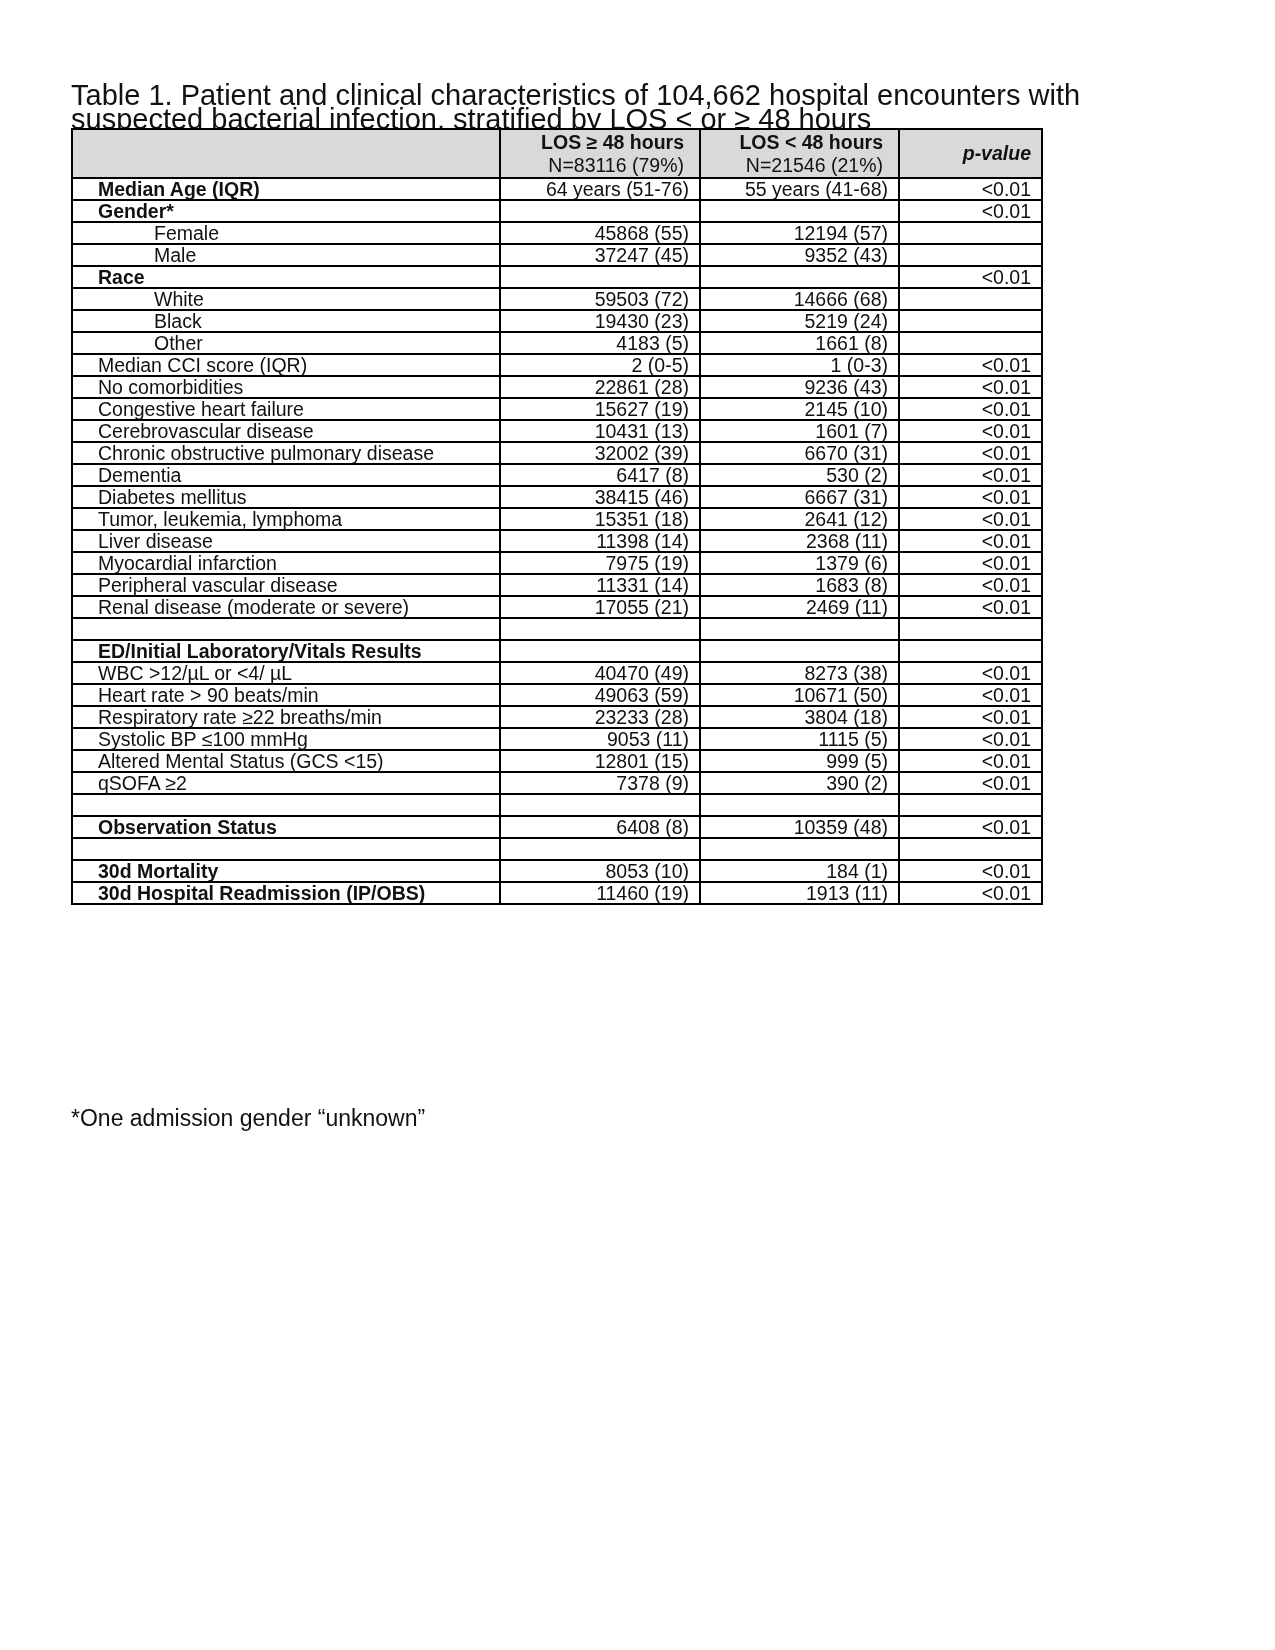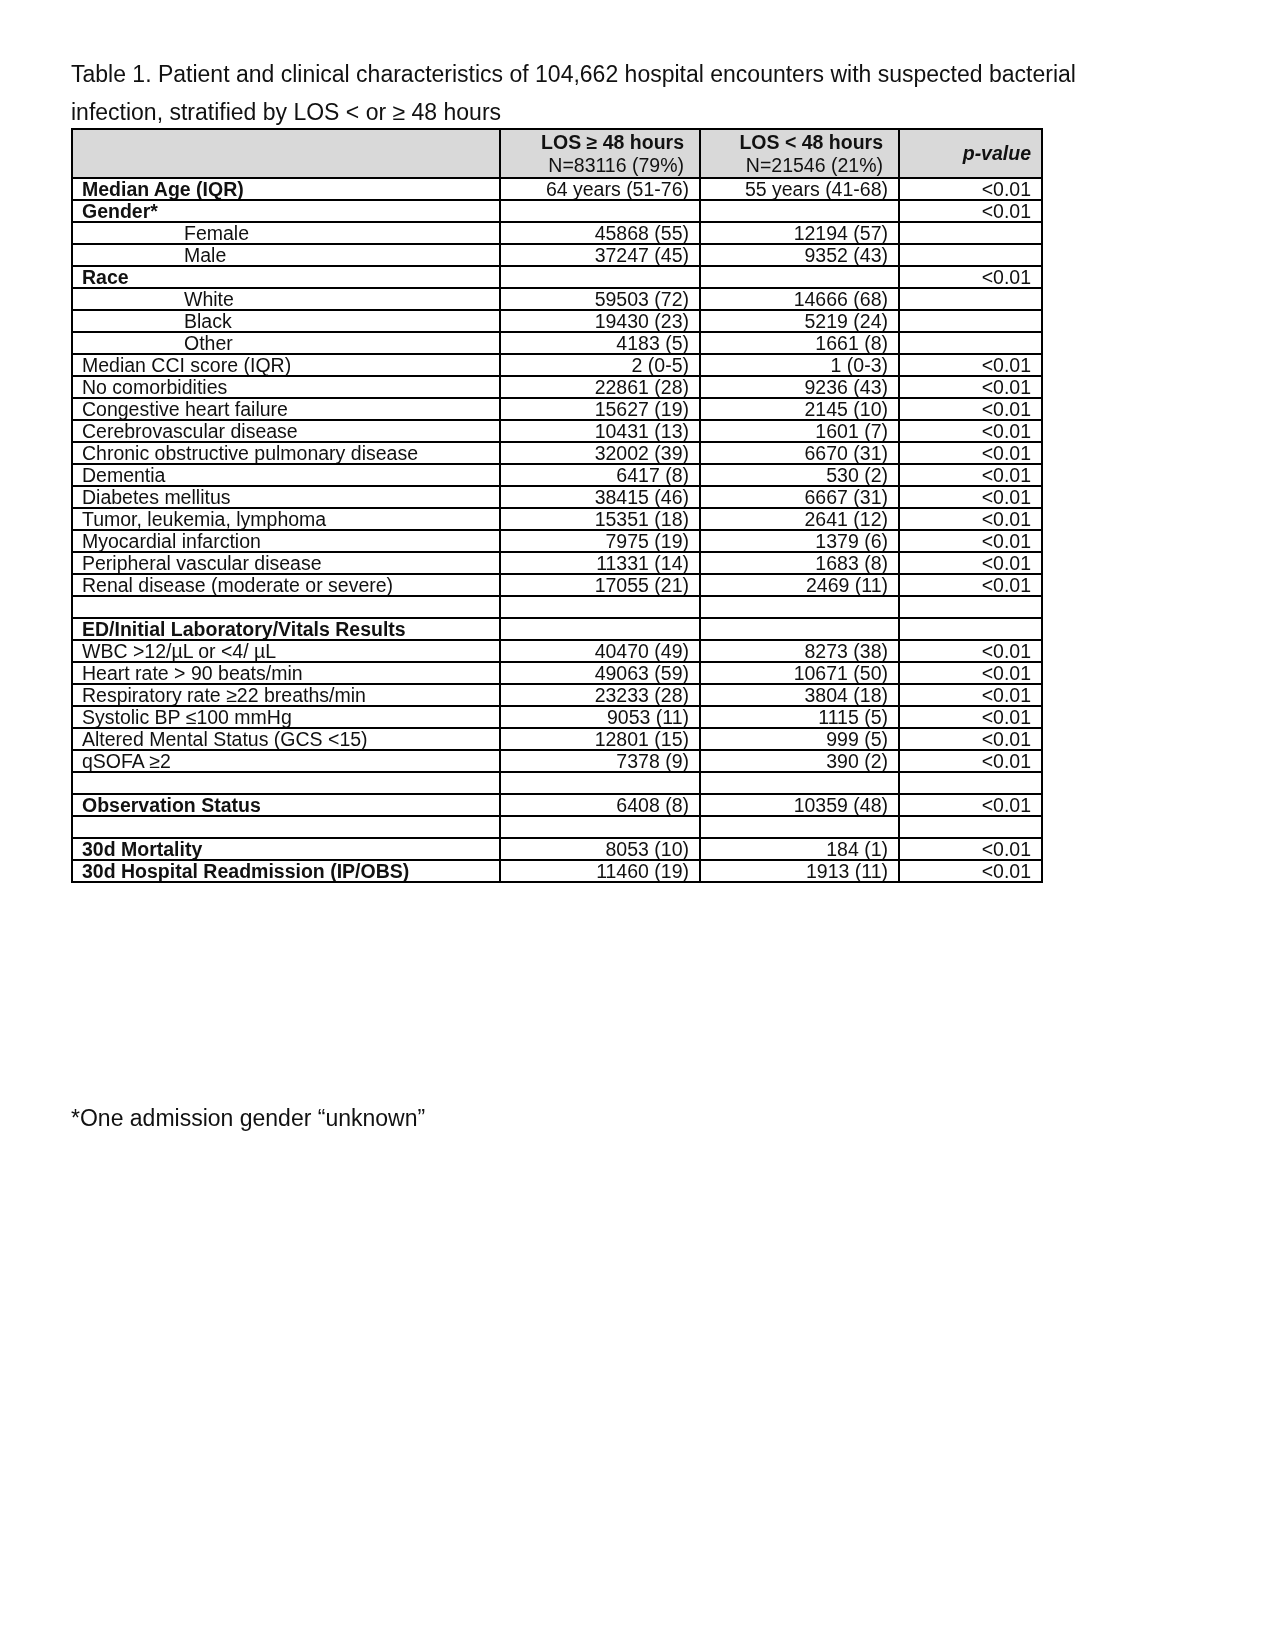--- a/index.html
+++ b/index.html
@@ -1,27 +1,27 @@
 <!DOCTYPE html>
 <html><head>
 <meta charset="utf-8">
 <style>
   html, body { margin: 0; padding: 0; background: #ffffff; }
   body { width: 1275px; height: 1650px; position: relative; font-family: "Liberation Sans", sans-serif; color: #111; }
-  .caption { position: absolute; left: 71px; top: 55px; width: 1100px; font-size: 23px; line-height: 38px; }
+  .caption { position: absolute; left: 71px; top: 83px; width: 1100px; font-size: 29px; line-height: 24px; }
   table { position: absolute; left: 71px; top: 128px; border-collapse: collapse; table-layout: fixed; font-size: 19.5px; }
   col.c1 { width: 428px; } col.c2 { width: 200px; } col.c3 { width: 199px; } col.c4 { width: 143px; }
   td, th { border: 2px solid #000; padding: 0 10px 0 10px; height: 20px; line-height: 20px; white-space: nowrap; overflow: hidden; }
   thead th { background: #d9d9d9; height: 47px; font-weight: normal; text-align: right; line-height: 23px; padding-right: 15px; }
   thead th .hb { font-weight: bold; }
   thead th.pv { text-align: right; font-weight: bold; font-style: italic; padding-right: 10px; }
   td.num { text-align: right; }
-  td.lab { text-align: left; padding-left: 9px; }
+  td.lab { text-align: left; padding-left: 25px; }
   td.bold { font-weight: bold; }
-  td.ind1 { padding-left: 111px; }
+  td.ind1 { padding-left: 81px; }
   td.ind2 { }
   tr.blank td { height: 20px; }
   .footnote { position: absolute; left: 71px; top: 1062px; font-size: 23px; margin-top: 43px; }
 </style>
 </head>
 <body>
 
 <div class="caption">Table 1. Patient and clinical characteristics of 104,662 hospital encounters with suspected bacterial infection, stratified by LOS &lt; or ≥ 48 hours</div>
 
 <table>
@@ -136,20 +136,26 @@
         <td class="num">6667 (31)</td>
         <td class="num">&lt;0.01</td>
       </tr>
       <tr>
         <td class="lab ind2">Tumor, leukemia, lymphoma</td>
         <td class="num">15351 (18)</td>
         <td class="num">2641 (12)</td>
         <td class="num">&lt;0.01</td>
       </tr>
       <tr>
+        <td class="lab ind2">Liver disease</td>
+        <td class="num">11398 (14)</td>
+        <td class="num">2368 (11)</td>
+        <td class="num">&lt;0.01</td>
+      </tr>
+      <tr>
         <td class="lab ind2">Myocardial infarction</td>
         <td class="num">7975 (19)</td>
         <td class="num">1379 (6)</td>
         <td class="num">&lt;0.01</td>
       </tr>
       <tr>
         <td class="lab ind2">Peripheral vascular disease</td>
         <td class="num">11331 (14)</td>
         <td class="num">1683 (8)</td>
         <td class="num">&lt;0.01</td>

